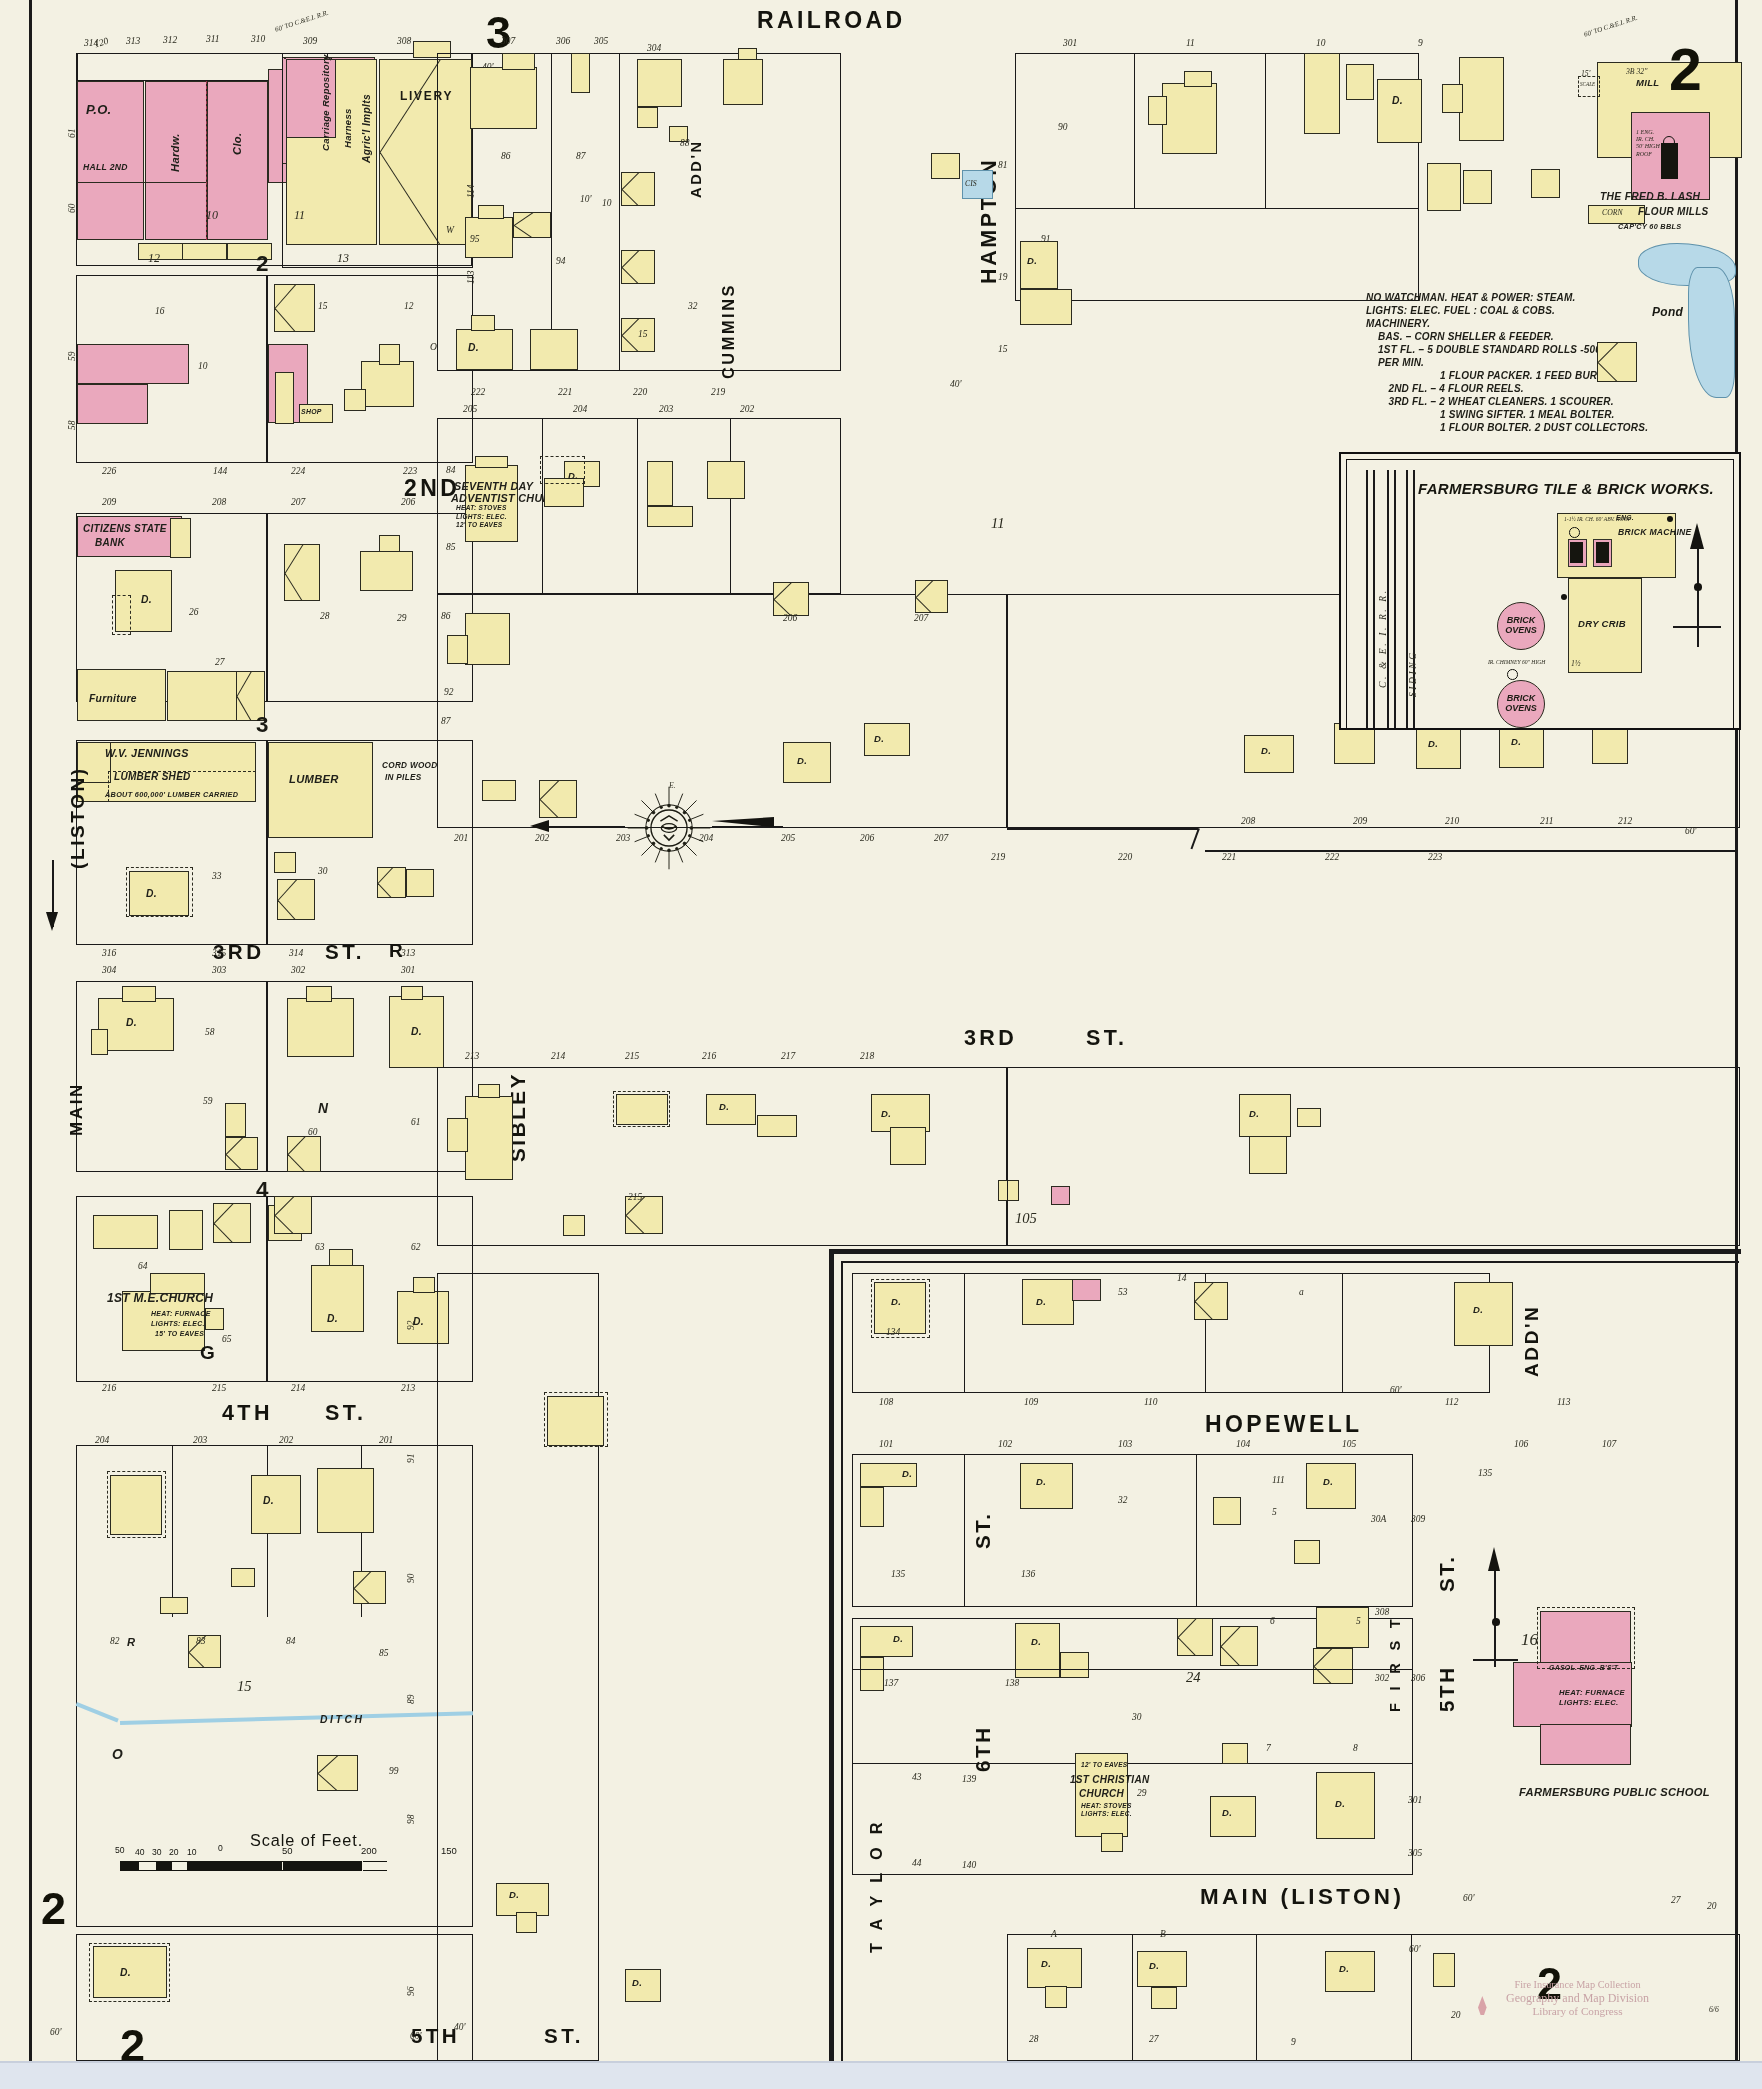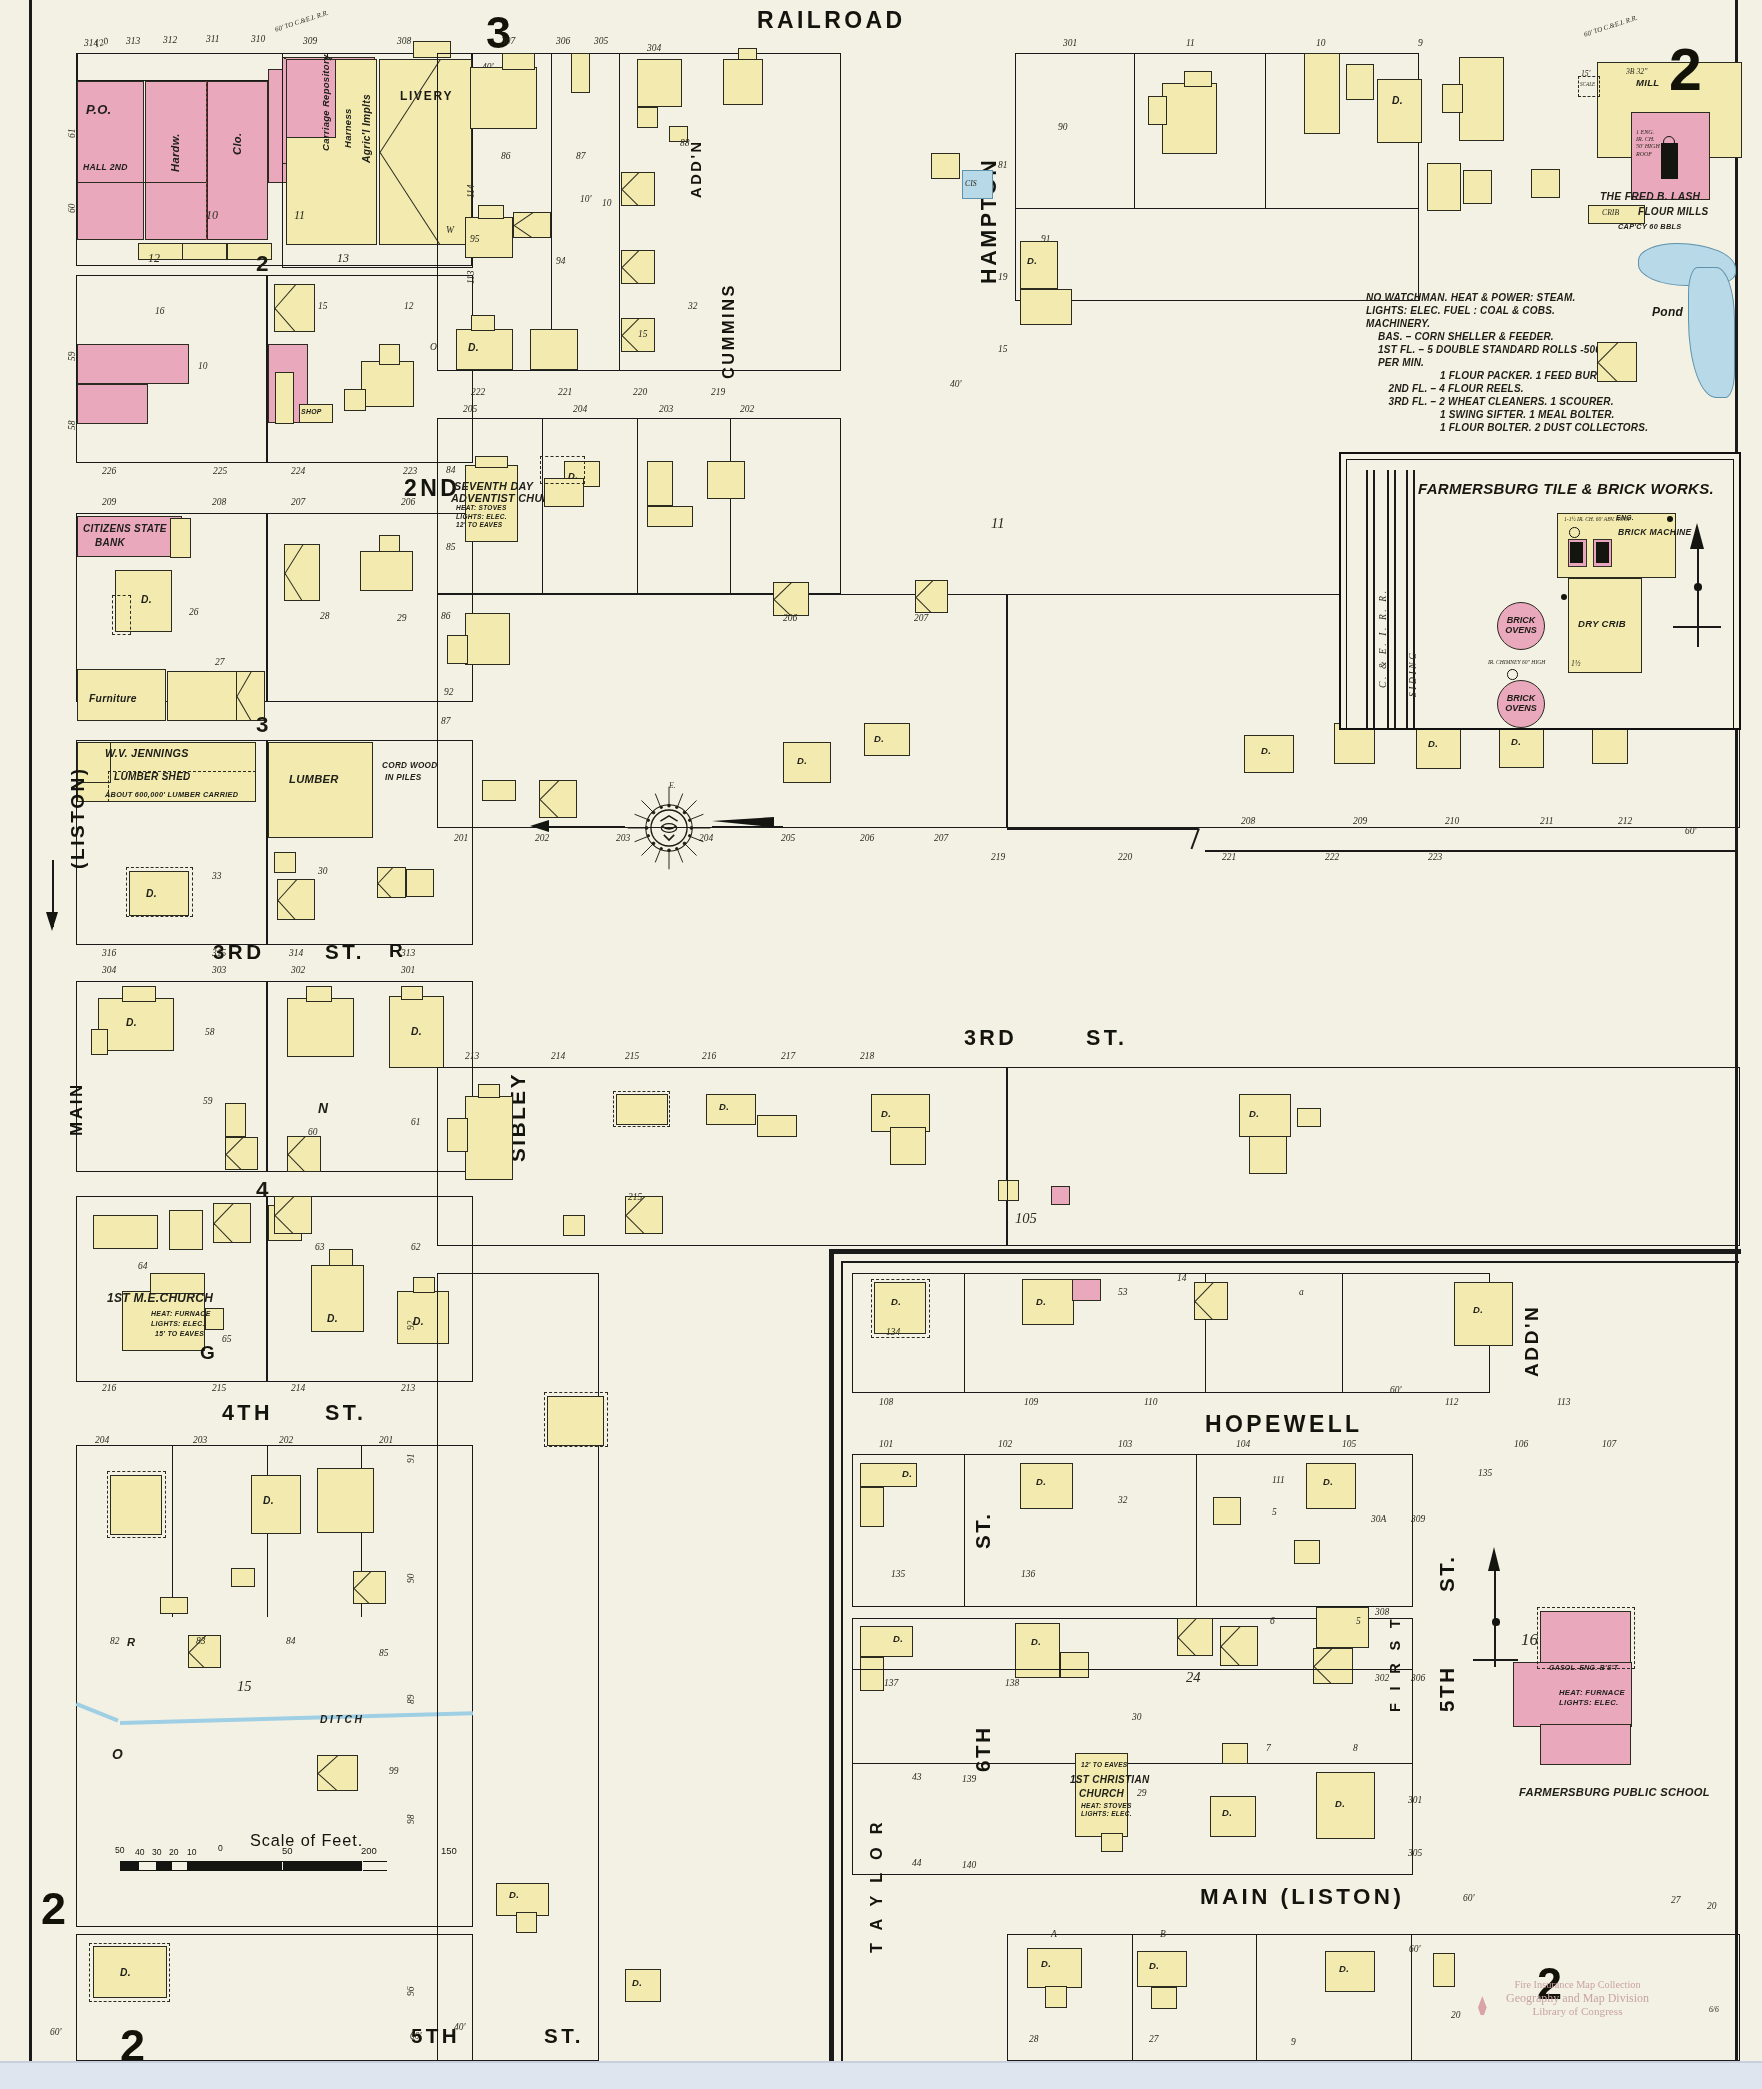--- a/index.html
+++ b/index.html
@@ -184,21 +184,21 @@
  <div class="blk yel" style="left:299px;top:404px;width:34px;height:19px;"></div>
  <div class="t hand" style="left:301px;top:408px;font-size:6.9px;">SHOP</div>
  <div class="blk yel" style="left:361px;top:361px;width:53px;height:46px;"></div>
  <div class="blk yel" style="left:379px;top:344px;width:20.6px;height:20.6px;"></div>
  <div class="blk yel" style="left:344px;top:389px;width:22.4px;height:22.4px;"></div>
  <div class="t numS" style="left:155px;top:306px;">16</div>
  <div class="t numS" style="left:198px;top:361px;">10</div>
  <div class="t numS" style="left:318px;top:301px;">15</div>
  <div class="t numS" style="left:404px;top:301px;">12</div>
  <div class="t numS" style="left:102px;top:466px;">226</div>
- <div class="t numS" style="left:213px;top:466px;">225</div>
+ <div class="t numS" style="left:213px;top:466px;">144</div>
  <div class="t numS" style="left:291px;top:466px;">224</div>
  <div class="t numS" style="left:403px;top:466px;">223</div>
  <div class="t numS rot90" style="left:67px;top:361px;">59</div>
  <div class="t numS rot90" style="left:67px;top:430px;">58</div>
 
  <div class="t street" style="left:404px;top:475px;">2ND</div>
  <div class="t street" style="left:544px;top:475px;">ST.</div>
  <div class="ln" style="left:76px;top:470px;width:0;height:0;"></div>
 
  <div class="blk wht" style="left:76px;top:513px;width:191px;height:189px;"></div>
@@ -616,21 +616,21 @@
  <div class="t hand" style="left:1027px;top:255px;font-size:9.5px;">D.</div>
  <div class="t numS" style="left:998px;top:272px;">19</div>
  <div class="t numS" style="left:998px;top:344px;">15</div>
  <div class="t numS" style="left:950px;top:379px;">40'</div>
 
  <div class="blk yel" style="left:1597px;top:62px;width:145px;height:96px;"></div>
  <div class="blk pnk" style="left:1631px;top:112px;width:79px;height:88px;"></div>
  <div class="blk blkfill" style="left:1661px;top:143px;width:17px;height:36px;"></div>
  <div class="circ" style="left:1663px;top:136px;width:10.3px;height:10.3px;"></div>
  <div class="blk yel" style="left:1588px;top:205px;width:57px;height:19px;"></div>
- <div class="t numXS" style="left:1602px;top:208px;">CRIB</div>
+ <div class="t numXS" style="left:1602px;top:208px;">CORN</div>
  <div class="t hand" style="left:1600px;top:191px;font-size:10.3px;">THE FRED B. LASH</div>
  <div class="t hand" style="left:1638px;top:206px;font-size:10px;">FLOUR MILLS</div>
  <div class="t hand" style="left:1618px;top:222px;font-size:7.3px;">CAP'CY 60 BBLS</div>
  <div class="t hand" style="left:1636px;top:77px;font-size:9.5px;">MILL</div>
  <div class="t numXS" style="left:1626px;top:67px;">3B 32"</div>
  <div class="t numXS" style="left:1636px;top:129px;font-size:6px;line-height:1.2;">1 ENG.<br>IR. CH.<br>50' HIGH<br>ROOF</div>
  <div class="t numXS" style="left:1581px;top:69px;">15'</div>
  <div class="blk dsh" style="left:1578px;top:76px;width:22.4px;height:20.6px;"></div>
  <div class="t numXS" style="left:1580px;top:81px;font-size:5.2px;">SCALE</div>
  <div class="t numS rotSlant" style="left:1583px;top:31px;font-size:6.9px;">60' TO C.&amp;E.I. R.R.</div>

